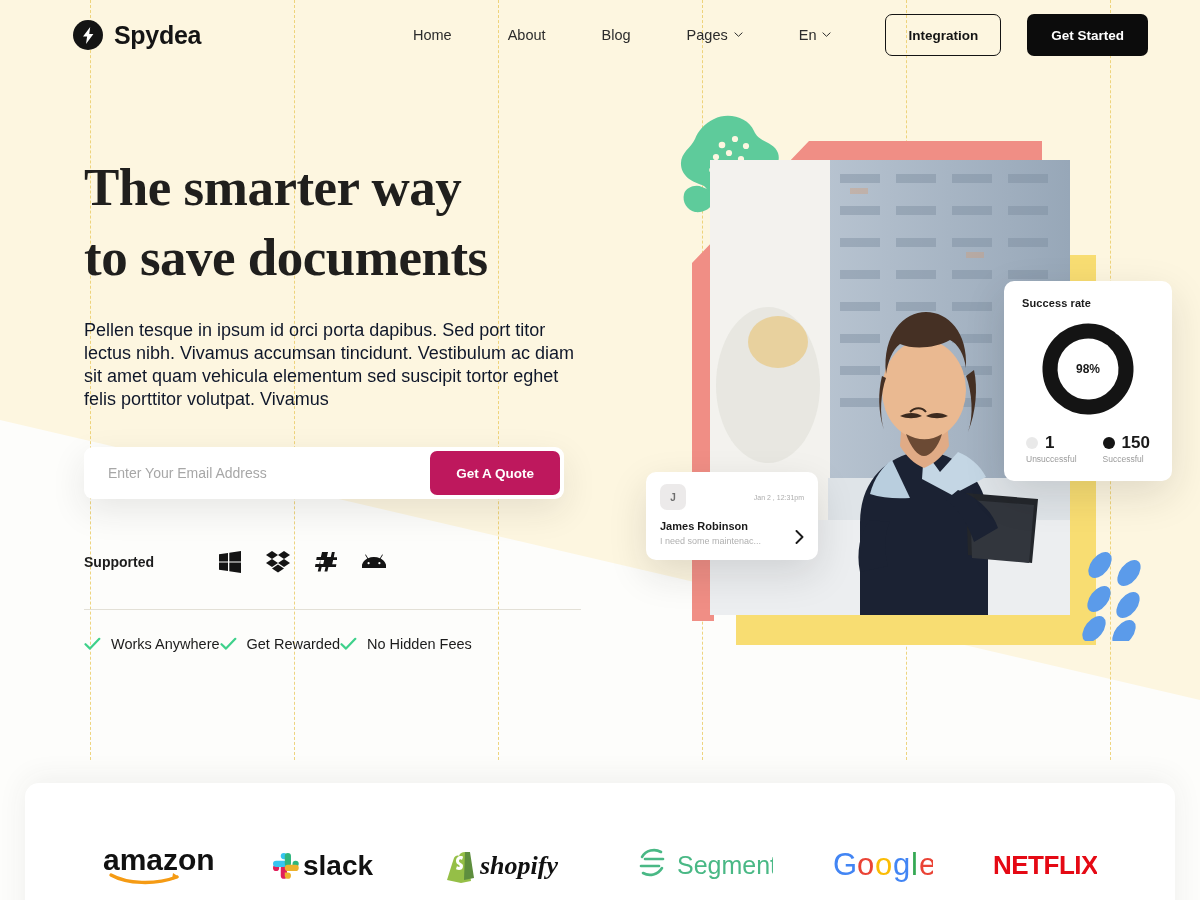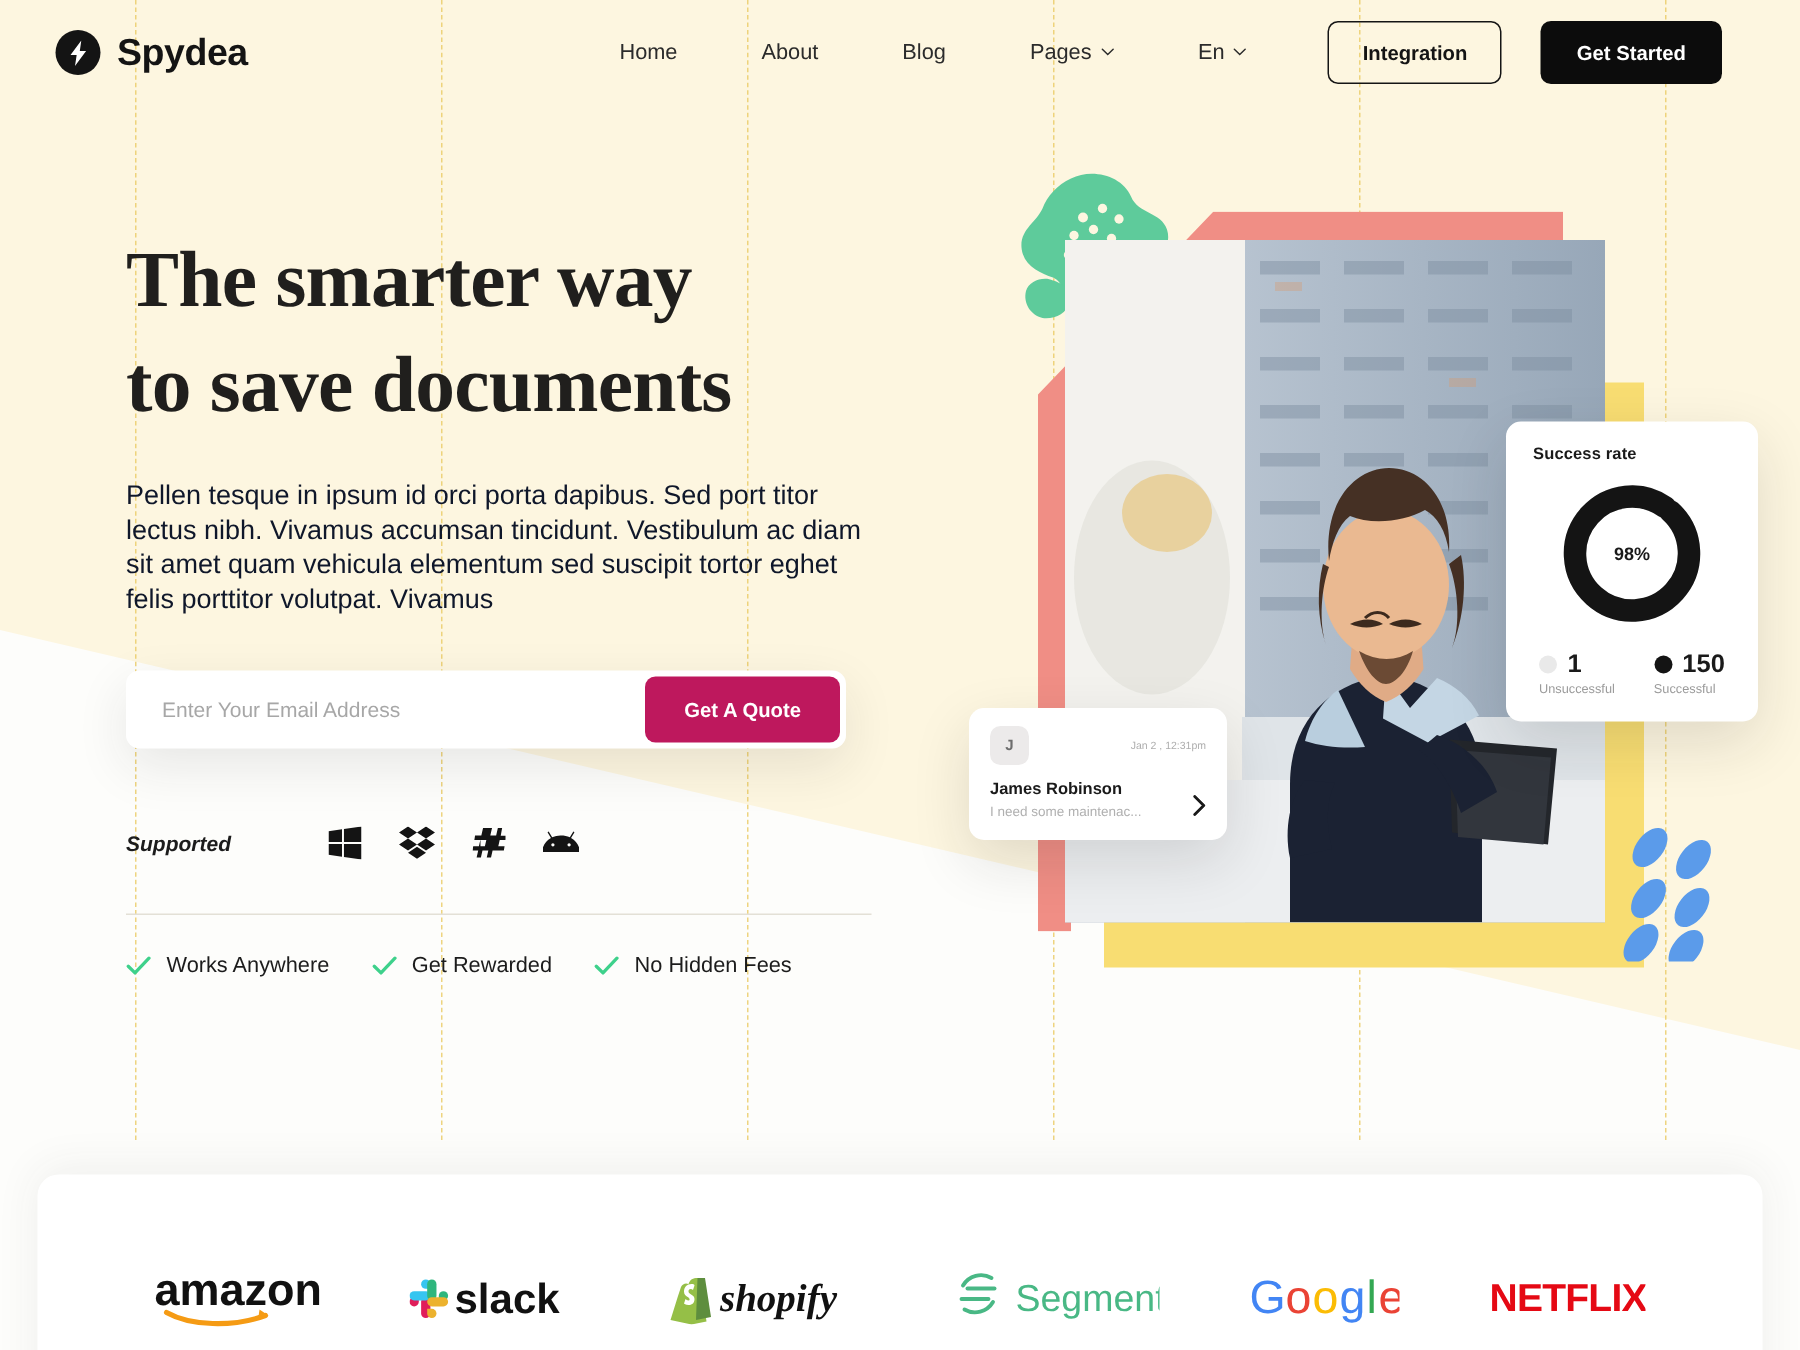--- a/index.html
+++ b/index.html
@@ -23,21 +23,21 @@
   .guide {
     position: absolute; top: 0; width: 1px; height: 760px;
     border-left: 1px dashed #ecce6a; opacity: .85;
   }
 
   
   .header {
     position: absolute; left: 0; top: 0; width: 1200px; height: 70px;
     display: flex; align-items: center; z-index: 30;
   }
-  .brand { display: flex; align-items: center; gap: 11px; margin-left: 37px; }
+  .brand { display: flex; align-items: center; gap: 11px; margin-left: 73px; }
   .brand-mark {
     width: 30px; height: 30px; border-radius: 50%;
     background: #141414; display: flex; align-items: center; justify-content: center;
   }
   .brand-mark svg { display: block; }
   .brand-name {
     font-size: 25px; font-weight: 700; color: #141414; letter-spacing: -.3px;
   }
   .nav { margin-left: auto; display: flex; gap: 4px; margin-right: 52px; }
   .nav-link {
@@ -83,28 +83,28 @@
     padding: 0 24px; font-size: 14px; color: #2b2b2b;
     font-family: inherit; background: transparent;
   }
   .email-input::placeholder { color: #a7a7a7; }
   .btn-quote {
     height: 44px; margin-right: 4px; border: none; background: #be185d;
     color: #fff; font-size: 13.5px; font-weight: 700; border-radius: 7px;
     padding: 0 26px; cursor: pointer; font-family: inherit; white-space: nowrap;
   }
 
-  .supported-row { margin-top: 52px; display: flex; align-items: center; gap: 0; font-style: italic; }
+  .supported-row { margin-top: 52px; display: flex; align-items: center; gap: 0; }
   .supported-label { font-size: 14px; font-weight: 700; color: #1c1c1c; }
   .supported-icons { display: flex; align-items: center; gap: 25px; margin-left: 65px; }
   .supported-icons svg { display: block; }
 
   .divider { margin-top: 36px; width: 497px; height: 1px; background: #e3e0d6; }
 
-  .features { margin-top: 26px; display: flex; align-items: center; gap: 28px; }
+  .features { margin-top: 26px; display: flex; align-items: center; }
   .feature { display: flex; align-items: center; gap: 10px; }
   .feature-label { font-size: 14.5px; color: #1c1c1c; font-weight: 500; }
   .check svg { display: block; }
 
   
   .art { position: absolute; left: 600px; top: 95px; width: 600px; height: 580px; z-index: 10; }
   .art > * { position: absolute; }
 
   .blob-green { left: 78px; top: 20px; }
   .pink-frame {

